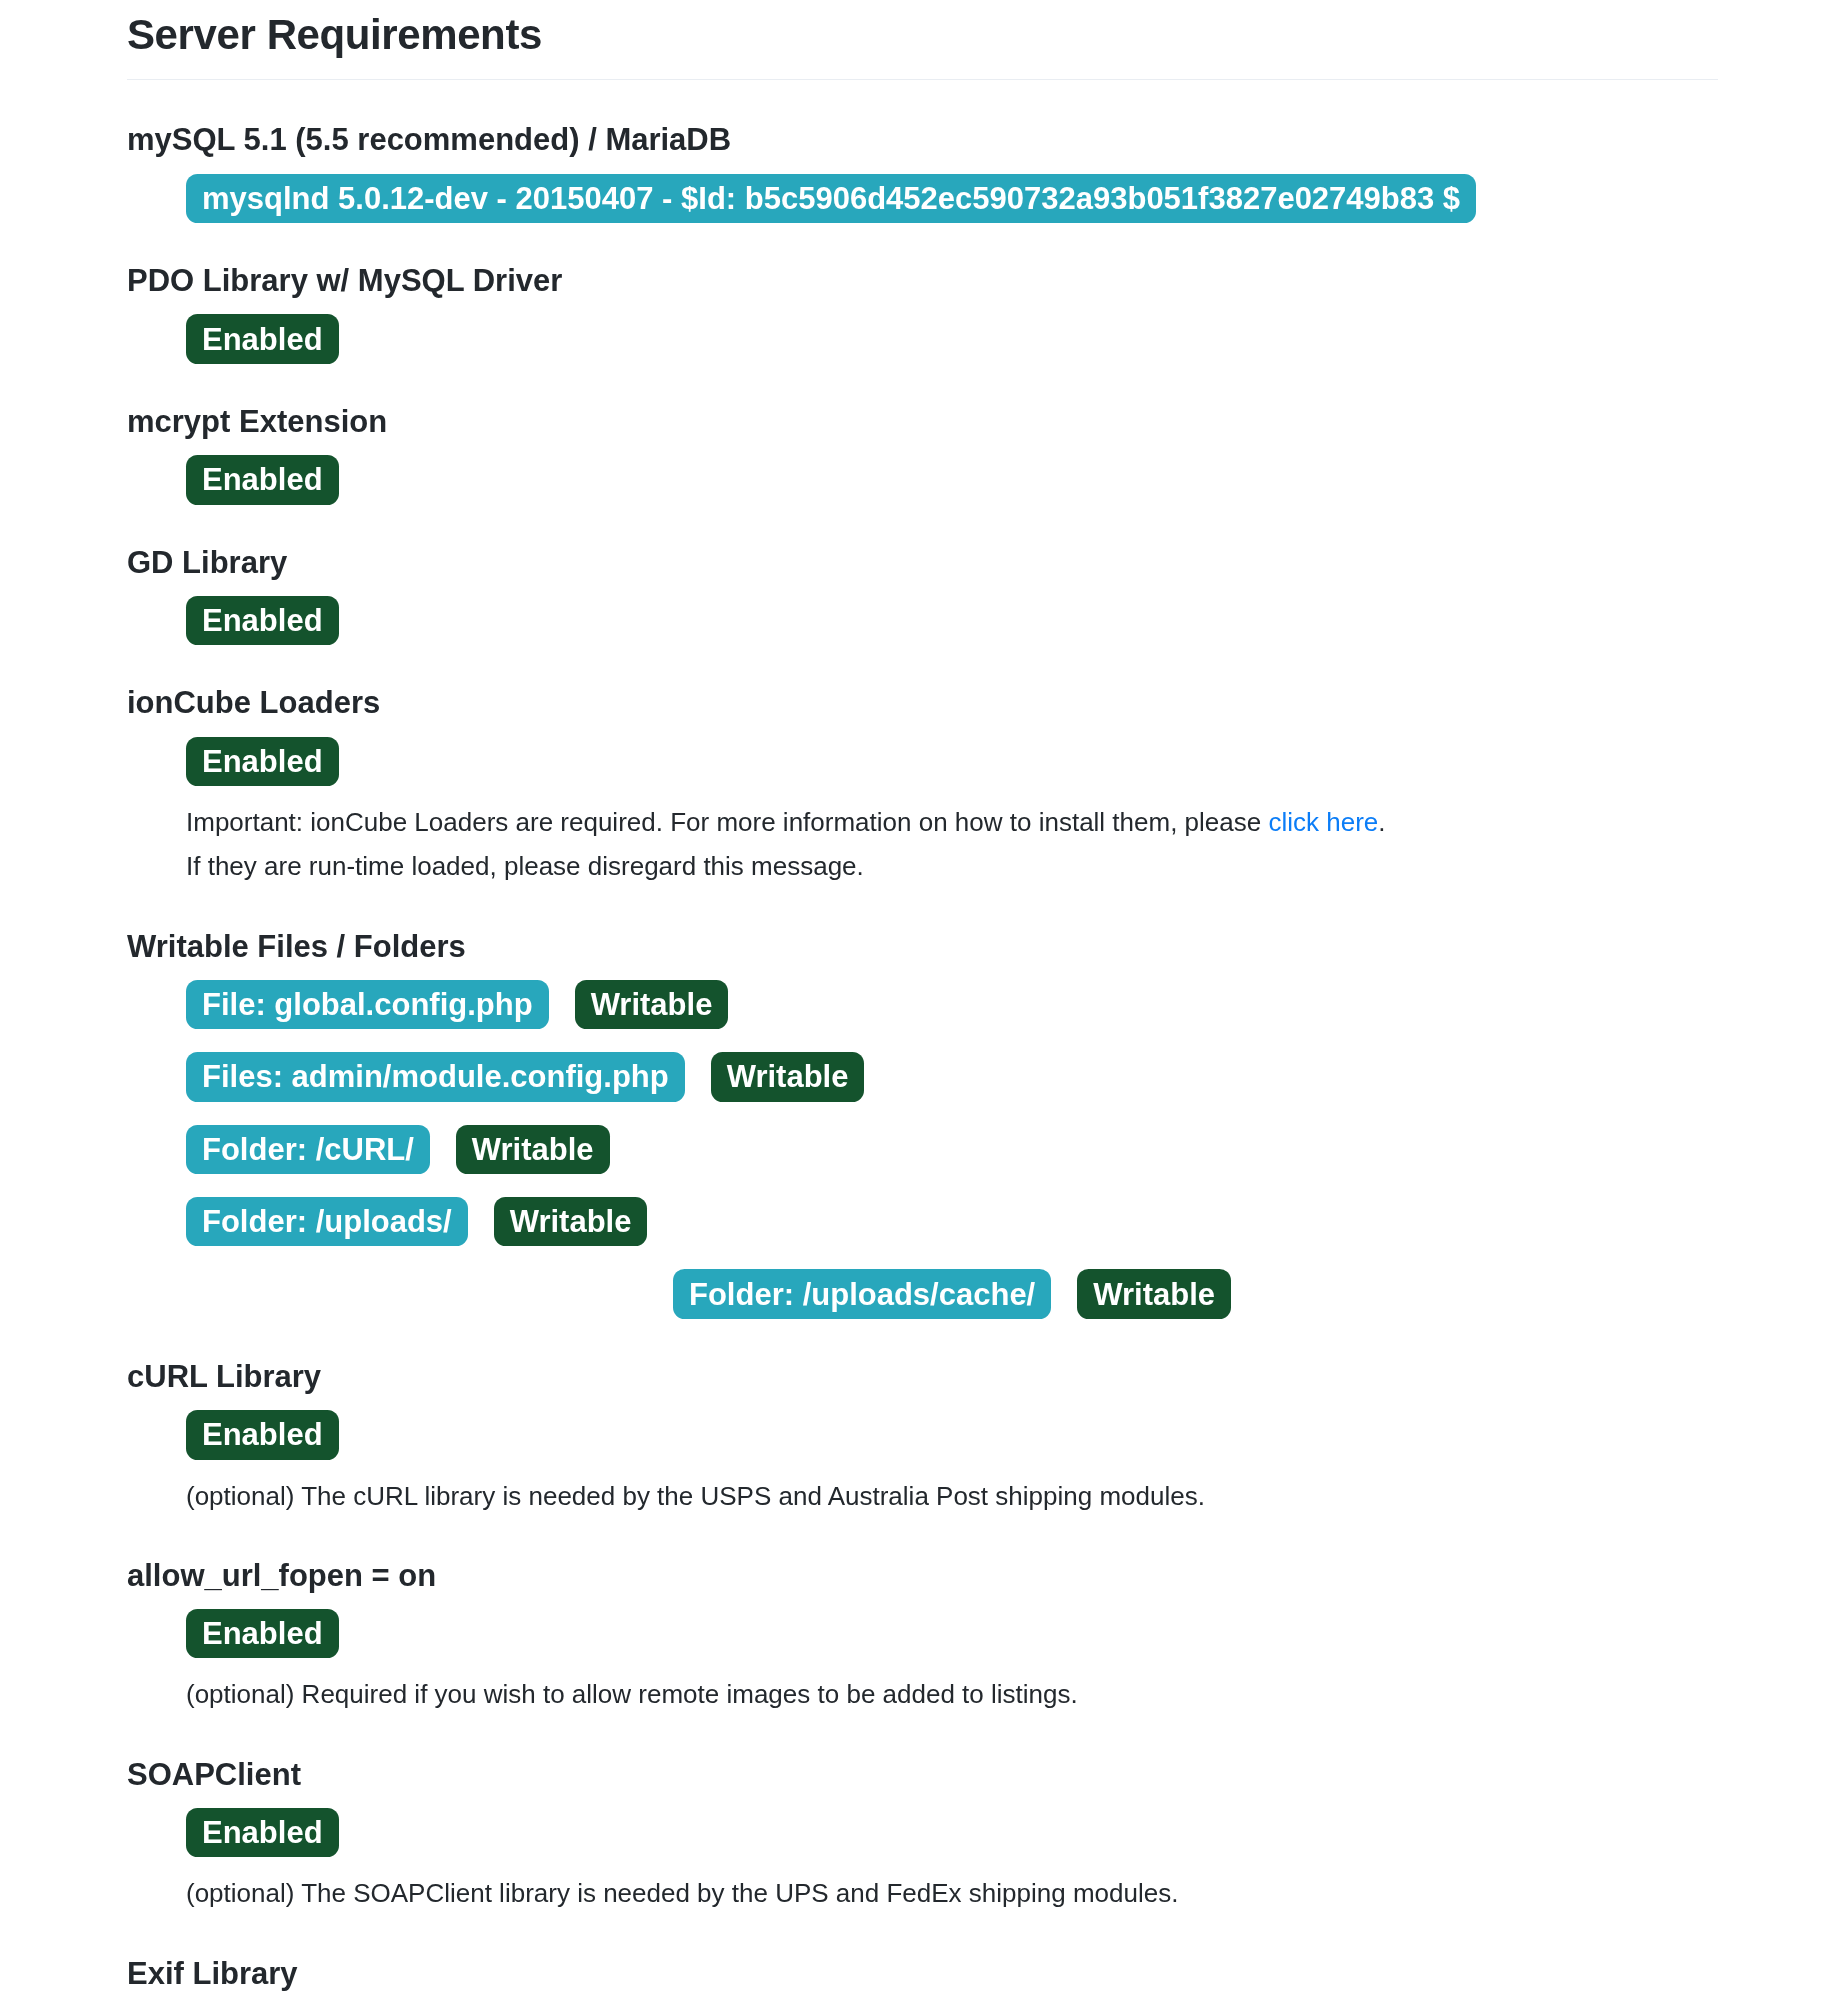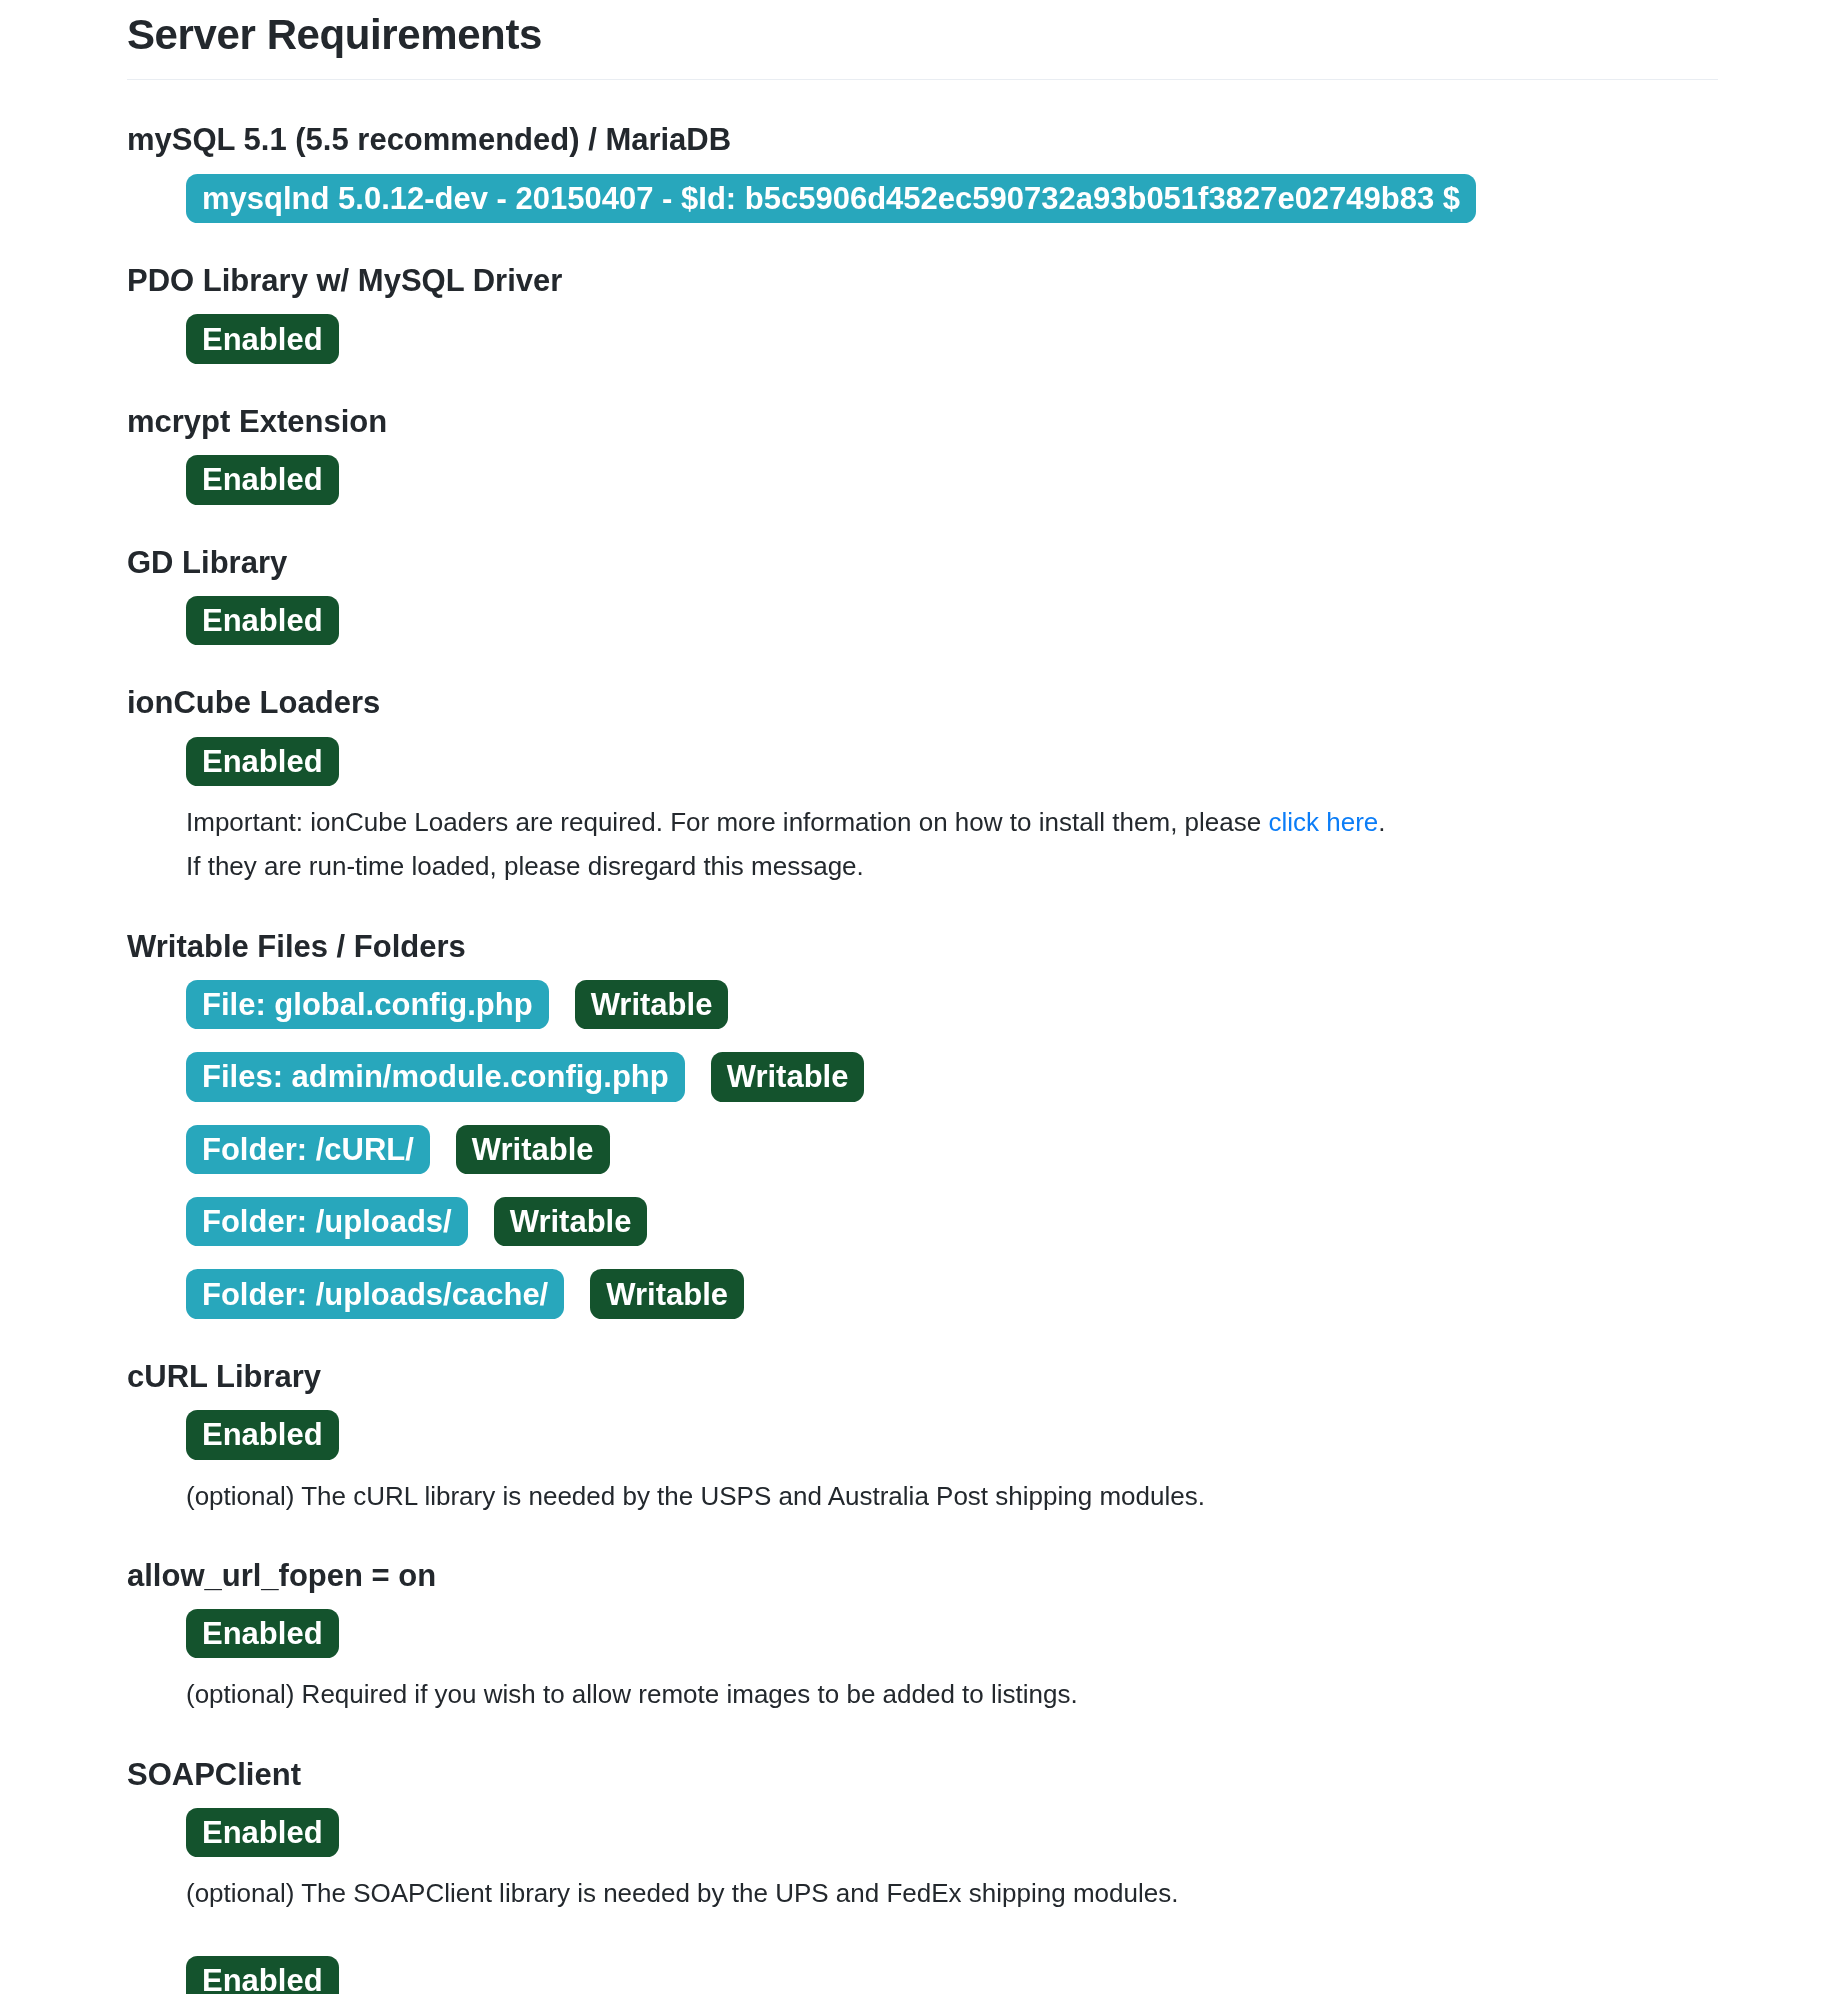--- a/index.html
+++ b/index.html
@@ -61,21 +61,21 @@
     color: #0b7df7;
     text-decoration: none;
     cursor: pointer;
   }
   .badge-row {
     display: flex;
     align-items: center;
     gap: 26px;
     margin-bottom: 23px;
   }
-  .badge-row:last-child { margin-bottom: 0; }
+  .badge-row:last-child { margin-bottom: 0; justify-content: center; }
 </style>
 </head>
 <body>
 
 <div class="page">
 
   <h1 class="page-title">Server Requirements</h1>
   <hr class="divider">
 
   <div class="section">
@@ -161,20 +161,21 @@
 
   <div class="section">
     <h3 class="section-heading">SOAPClient</h3>
     <div class="section-content">
       <span class="badge badge-success">Enabled</span>
       <div class="note">(optional) The SOAPClient library is needed by the UPS and FedEx shipping modules.</div>
     </div>
   </div>
 
   <div class="section">
+    <h3 class="section-heading">Exif Library</h3>
     <div class="section-content">
       <span class="badge badge-success">Enabled</span>
       <div class="note">(optional) The Exif library is required for rotating certain images uploaded by smartphones or tablets.</div>
     </div>
   </div>
 
 </div>
 
 
 </body></html>

